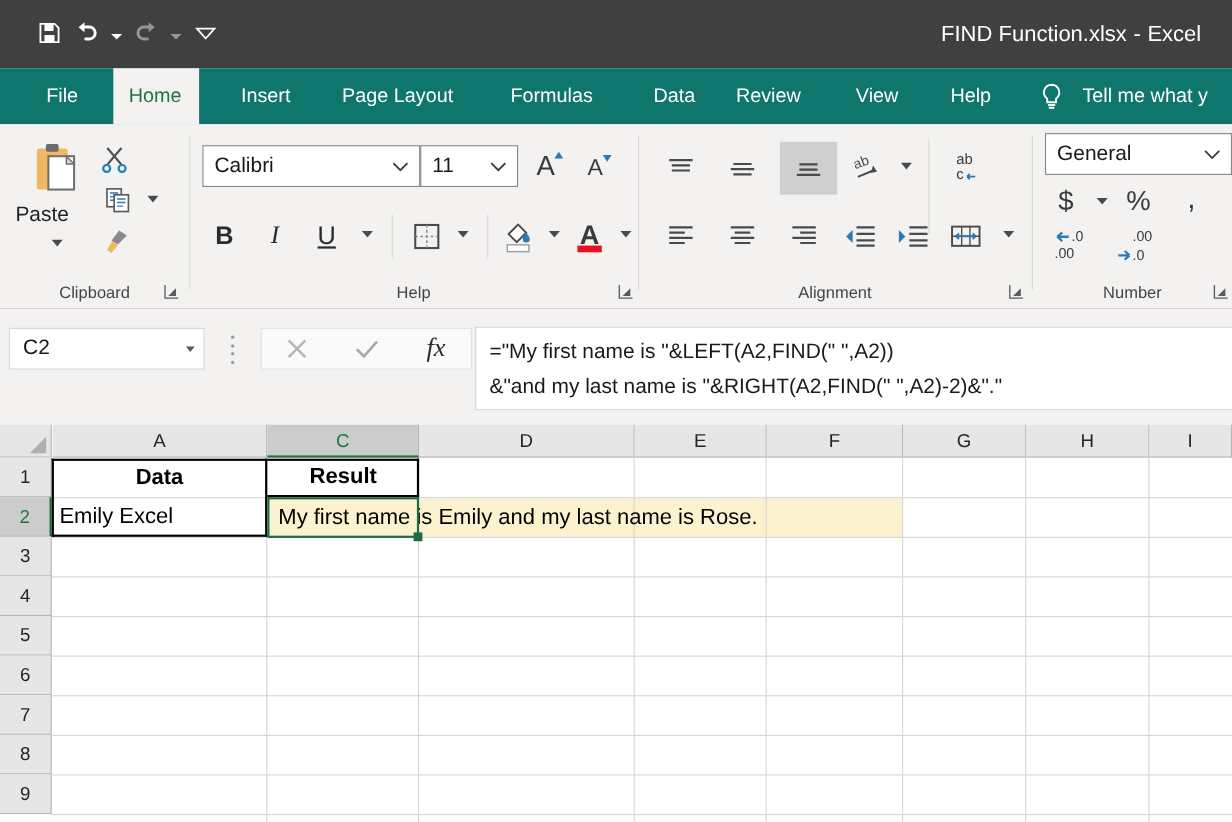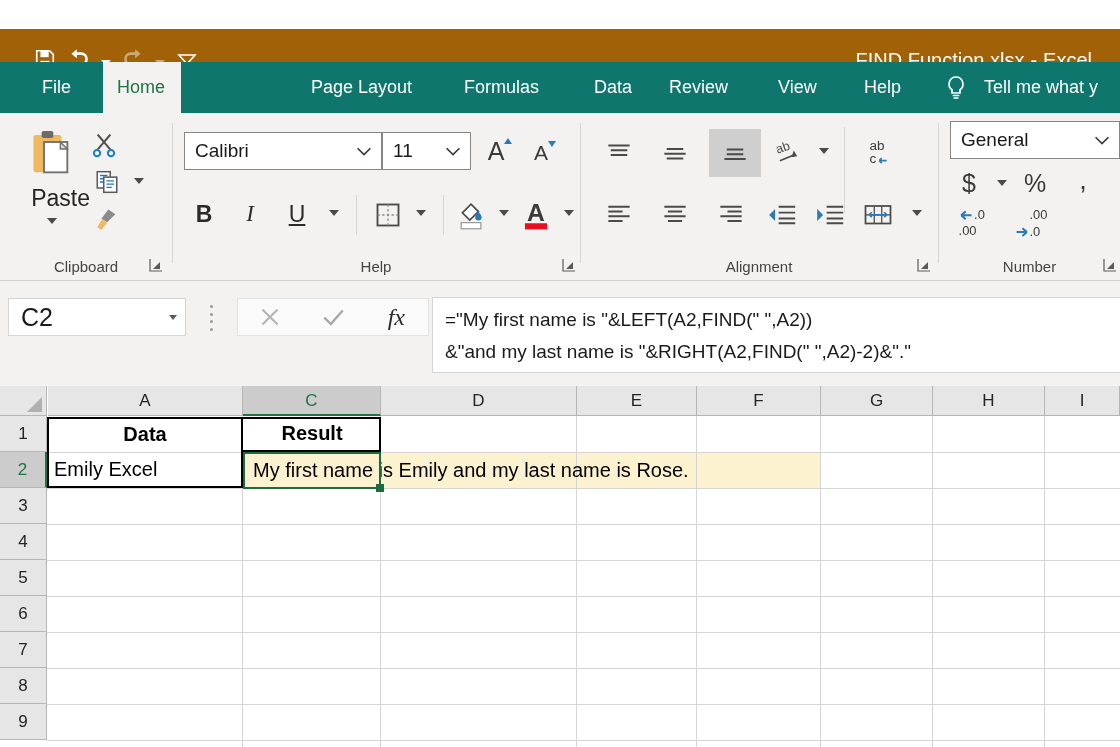--- a/index.html
+++ b/index.html
@@ -6,22 +6,21 @@
   html, body {
     width: 1120px; height: 747px;
     font-family: "Liberation Sans", sans-serif;
     overflow: hidden;
     background: #ffffff;
   }
 
   
   .titlebar {
     position: absolute; left: 0; top: 0; width: 1120px; height: 62px;
-    background: #a16207;
-    margin-top: 29px;
+    background: #404040;
   }
   .qat { position: absolute; left: 28px; top: 8px; height: 44px; display: flex; align-items: center; }
   .qat-btn {
     width: 34px; height: 34px; display: flex; align-items: center; justify-content: center;
     color: #ffffff;
   }
   .qat-btn.dim { opacity: 0.45; }
   .qat-caret {
     width: 20px; height: 34px; display: flex; align-items: flex-end; justify-content: center;
     padding-bottom: 11px;
@@ -87,21 +86,21 @@
   
   .fbar-area {
     position: absolute; left: 0; top: 281px; width: 1120px; height: 105px;
     background: #f3f2f1;
   }
   .namebox {
     position: absolute; left: 8px; top: 298px; width: 178px; height: 38px;
     background: #ffffff; border: 1px solid #d4d4d4;
     display: flex; align-items: center; padding: 0 8px 0 12px;
   }
-  .namebox .nval { flex: 1; font-size: 25px; color: #1a1a1a; }
+  .namebox .nval { flex: 1; font-size: 19px; color: #1a1a1a; }
   .namebox .ncaret {
     width: 0; height: 0; border-left: 4px solid transparent; border-right: 4px solid transparent;
     border-top: 5px solid #5a5a5a;
   }
   .grip {
     position: absolute; left: 207px; top: 305px; width: 8px; height: 26px;
     display: flex; flex-direction: column; justify-content: space-between; align-items: center;
   }
   .grip i { display: block; width: 3px; height: 3px; background: #9a9a9a; border-radius: 50%; }
   .fbtns {
@@ -196,20 +195,21 @@
   </div>
 
   <div class="title-text">
     <span>FIND Function.xlsx</span><span class="sep">-</span><span>Excel</span>
   </div>
 </div>
 
 <div class="tabbar">
   <div class="tab" style="left:26px;">File</div>
   <div class="tab active" style="left:103px;">Home</div>
+  <div class="tab" style="left:203px;">Insert</div>
   <div class="tab" style="left:295px;">Page Layout</div>
   <div class="tab" style="left:448px;">Formulas</div>
   <div class="tab" style="left:578px;">Data</div>
   <div class="tab" style="left:762px;">View</div>
   <div class="tab" style="left:653px;">Review</div>
   <div class="tab" style="left:848px;">Help</div>
 
   <div class="tellme" style="left:944px;">
     <span class="bulb">
       <svg width="24" height="26" viewBox="0 0 24 26" fill="none">
@@ -225,21 +225,21 @@
 
   <div class="group" style="left:0px; width:172px;">
     <div class="rb-icon" style="left:20px; top:12px; width:62px; height:62px;">
       <svg width="56" height="56" viewBox="0 0 48 48">
         <rect x="9" y="6" width="24" height="32" rx="2" fill="#f0b860"></rect>
         <rect x="16" y="2.5" width="10" height="6" rx="1.5" fill="#6b6b6b"></rect>
         <rect x="18" y="12" width="20" height="26" fill="#ffffff" stroke="#707070" stroke-width="1.6"></rect>
         <path d="M32 12l6 6h-6z" fill="#d9d9d9" stroke="#707070" stroke-width="1.2"></path>
       </svg>
     </div>
-    <div style="position:absolute; left:14px; top:72px; width:76px; text-align:right; font-size:23px; color:#242424;">Paste</div>
+    <div style="position:absolute; left:14px; top:72px; width:76px; text-align:left; font-size:19px; color:#242424;">Paste</div>
     <div class="rb-icon" style="left:40px; top:98px; width:24px; height:20px;">
       <span class="mini-caret"></span>
     </div>
 
     <div class="rb-icon" style="left:88px; top:16px; width:32px; height:32px;">
       <svg width="28" height="28" viewBox="0 0 24 24" fill="none">
         <path d="M6.5 3l11 13M17.5 3l-11 13" stroke="#505050" stroke-width="1.7"></path>
         <circle cx="6" cy="19" r="2.7" stroke="#1a7fc1" stroke-width="1.7"></circle>
         <circle cx="18" cy="19" r="2.7" stroke="#1a7fc1" stroke-width="1.7"></circle>
       </svg>

